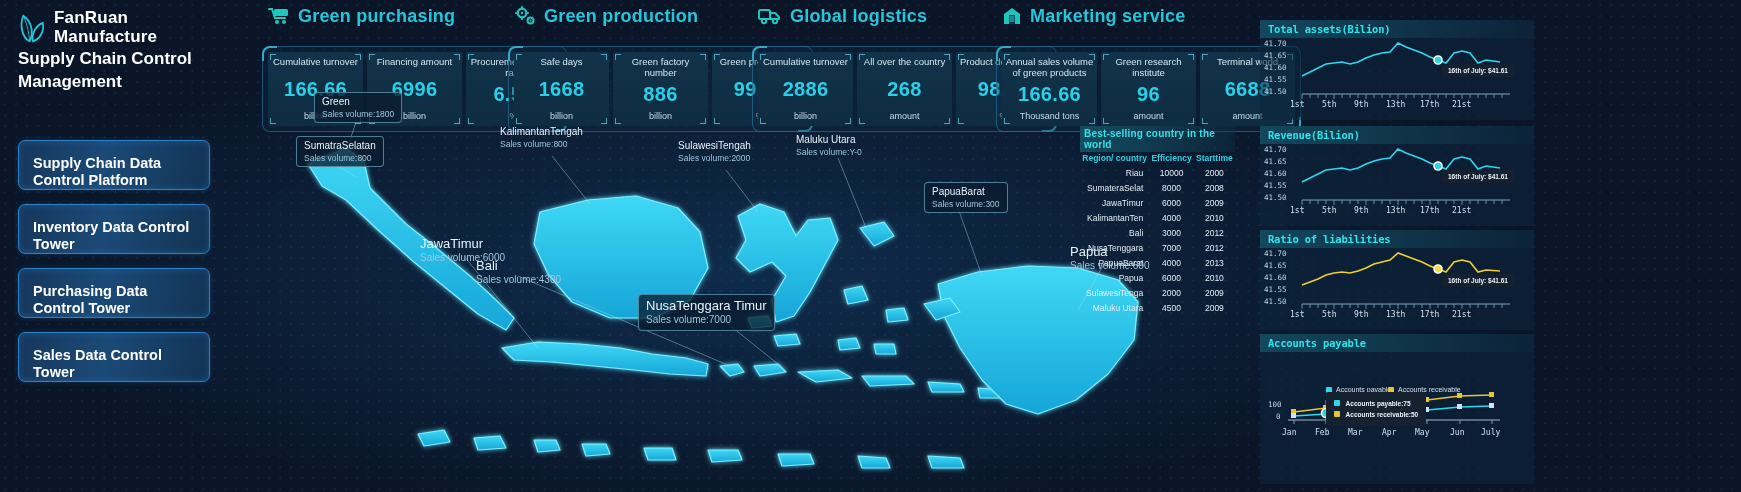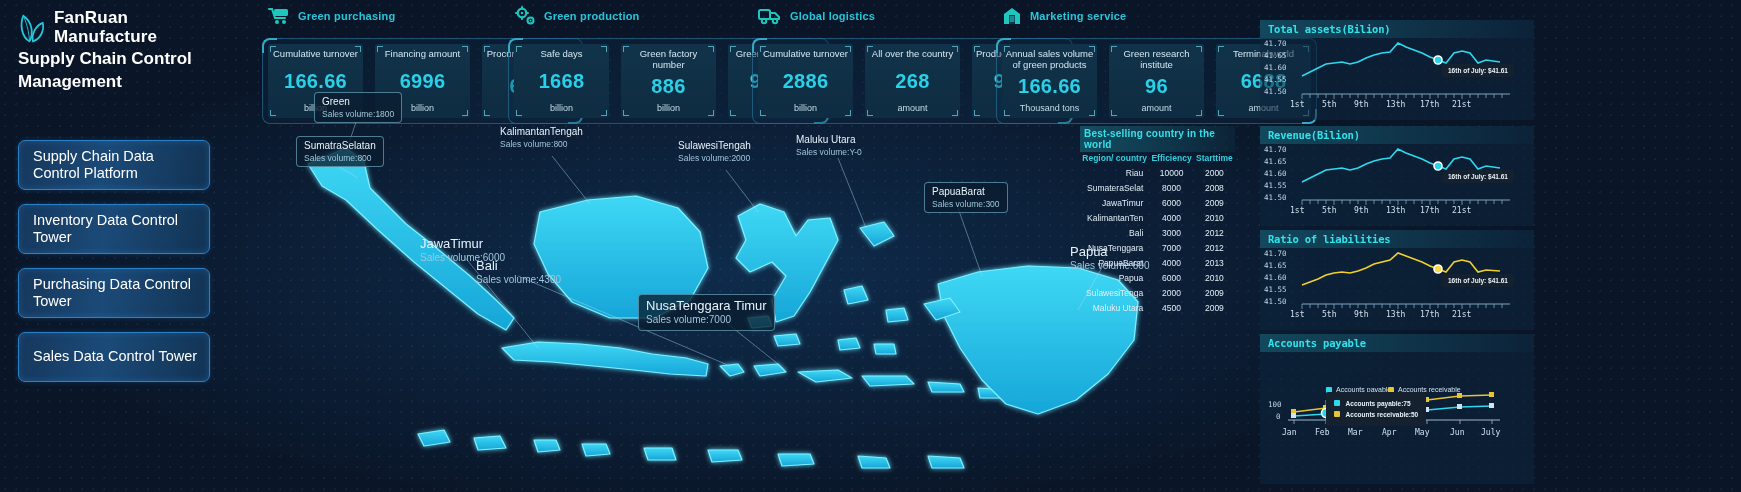--- a/index.html
+++ b/index.html
@@ -31,35 +31,35 @@
   .brand-name{ font-size:17px; font-weight:bold; color:#ffffff; line-height:1.12; letter-spacing:.2px;}
   .brand-sub{ margin-top:3px; font-size:17px; font-weight:bold; color:#ffffff; line-height:1.15; }
 
   .navlist{ position:absolute; left:18px; top:140px; width:192px; }
   .navbtn{
     position:relative; height:50px; margin-bottom:14px;
     border:1px solid #2f7fc4;
     border-radius:7px;
     background:linear-gradient(100deg,#16375c 0%,#1b4a78 45%,#123353 100%);
     box-shadow:0 0 7px rgba(40,130,200,.35) inset, 0 0 5px rgba(30,110,180,.35);
-    display:flex; align-items:center; padding:0 9px 0 14px;
-    color:#ffffff; font-size:14.5px; font-weight:normal; line-height:1.18;
+    display:flex; align-items:flex-end; padding:0 9px 0 14px;
+    color:#ffffff; font-size:14.5px; font-weight:bold; line-height:1.18;
     cursor:pointer;
   }
 
   
   .kpi-group{ position:absolute; top:2px; }
   .kpi-title{ display:flex; align-items:center; gap:8px; height:28px; padding-left:6px; }
-  .kpi-title-text{ color:#26c6da; font-size:11px; font-weight:bold; letter-spacing:.2px; }
+  .kpi-title-text{ color:#26c6da; font-size:18px; font-weight:bold; letter-spacing:.2px; }
   .kpi-frame{
-    position:relative; margin-top:8px;
+    position:relative; margin-top:16px;
     border:1px solid rgba(45,130,170,.55);
     border-radius:8px;
     padding:5px;
-    display:flex; gap:12px;
+    display:flex; gap:4px;
     background:rgba(12,40,66,.35);
   }
   .kpi-frame:before,.kpi-frame:after{
     content:""; position:absolute; width:13px; height:13px; border:2px solid #34a8c4;
   }
   .kpi-frame:before{ left:-1px; top:-1px; border-right:none; border-bottom:none; border-radius:8px 0 0 0;}
   .kpi-frame:after{ right:-1px; bottom:-1px; border-left:none; border-top:none; border-radius:0 0 8px 0;}
   .kpi-card{
     position:relative;
     background:linear-gradient(180deg,#113349 0%,#0e2c42 100%);

